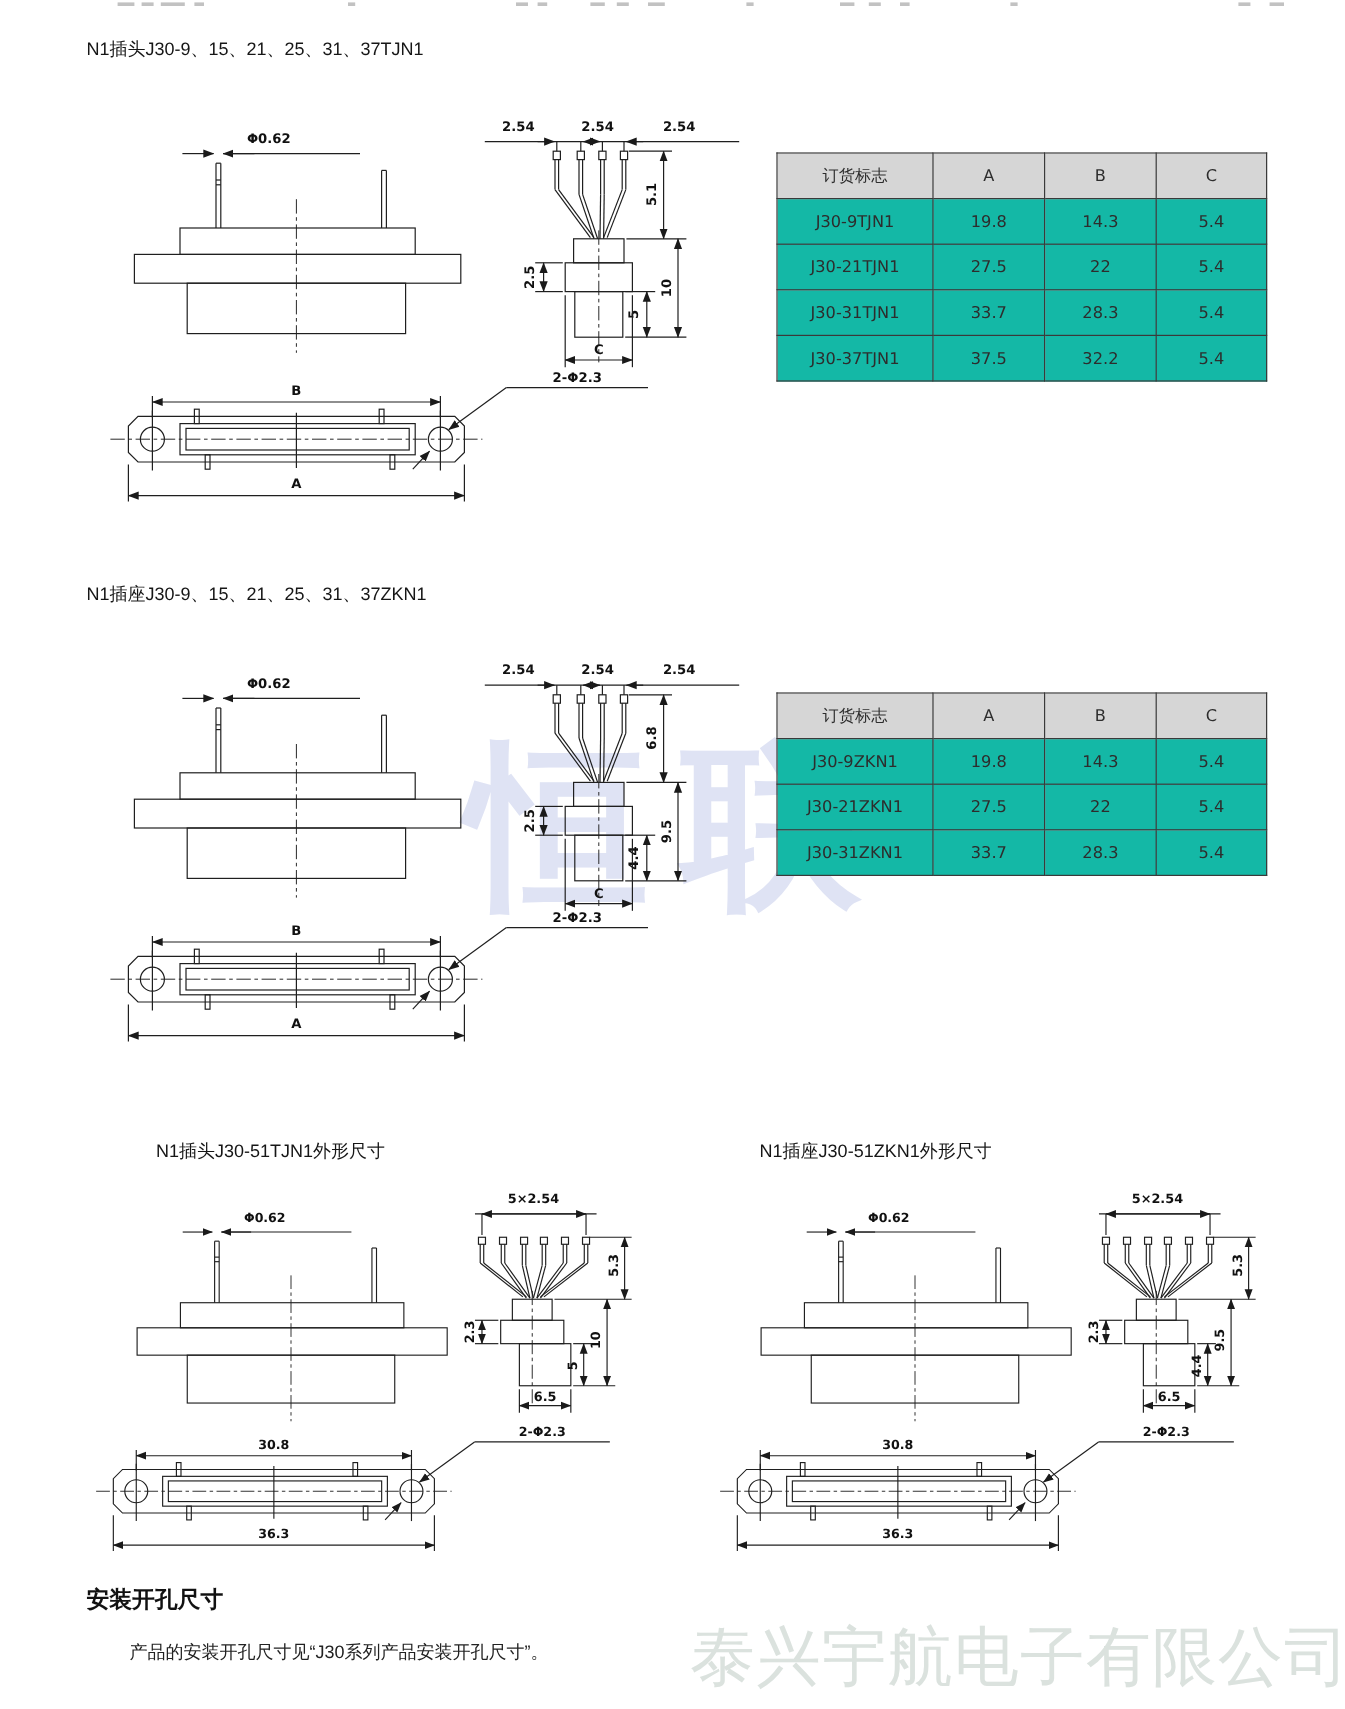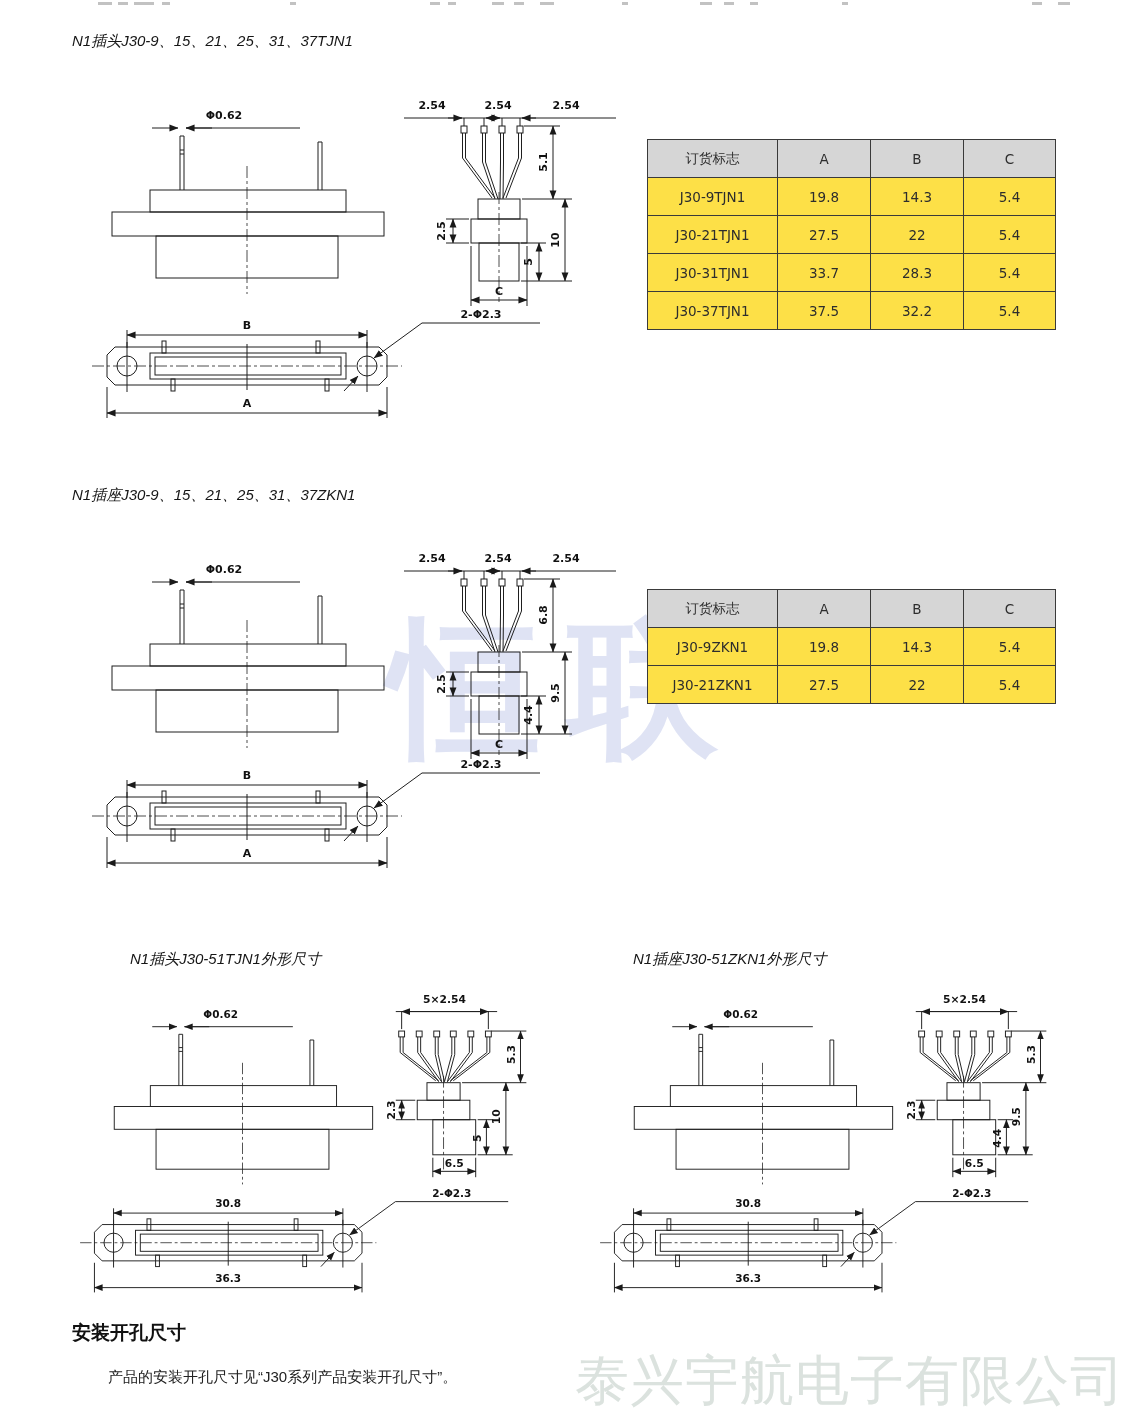--- a/index.html
+++ b/index.html
@@ -2,49 +2,49 @@
 <html><head>
 <meta charset="utf-8">
 <style>
   * { margin:0; padding:0; box-sizing:border-box; }
   html,body { background:#fff; }
   body {
     width:1121px; height:1424px; position:relative; overflow:hidden;
     font-family:"Liberation Sans", sans-serif; color:#1a1a1a;
   }
   .abs { position:absolute; }
-  .title { font-size:15px; color:#161616; z-index:3; white-space:nowrap;font-style:italic; }
+  .title { font-size:15px; color:#161616; z-index:3; white-space:nowrap; }
   .footer-heading { font-size:19px; font-weight:bold; color:#111; z-index:3; }
   .footer-body { font-size:15px; color:#222; z-index:3; }
 
   
   .wm { z-index:0; white-space:nowrap; font-family:"Liberation Serif", serif; pointer-events:none; }
   .wm-center { font-size:150px; font-weight:bold; letter-spacing:28px; color:#dfe3f4; }
   .wm-bottom { font-size:54px; color:#dbe2de; letter-spacing:1px; }
 
   
   svg.draw { z-index:1; overflow:visible; }
   svg.draw line, svg.draw rect, svg.draw path, svg.draw circle {
     stroke:#1f1f1f; stroke-width:1; fill:none;
   }
   svg.draw .cl { stroke-dasharray:12 3 3 3; stroke-width:0.8; }
   svg.draw text {
     font-family:"DejaVu Sans", sans-serif; font-size:11px; font-weight:700;
     fill:#111; stroke:none;
   }
 
   
-  table.spec { position:absolute; border-collapse:collapse; z-index:2; table-layout:fixed;margin-top:12px; }
+  table.spec { position:absolute; border-collapse:collapse; z-index:2; table-layout:fixed; }
   table.spec th, table.spec td {
     border:1px solid #3a3a3a; text-align:center; vertical-align:middle;
     height:38px; font-size:13.5px; font-weight:normal; color:#2d2d2d;
     font-family:"DejaVu Sans", sans-serif;
   }
   table.spec th { background:#d6d6d6; }
-  table.spec td { background:#fde047; }
+  table.spec td { background:#14b8a6; }
 
   
   .remnant { position:absolute; top:2px; height:3px; background:#8f8f8f; opacity:.55; z-index:3; }
 </style>
 </head>
 <body>
 
 <svg width="0" height="0" style="position:absolute" aria-hidden="true">
   <defs>
     <marker id="arr" viewBox="0 0 10 10" refX="9.5" refY="5" markerWidth="9" markerHeight="9" orient="auto-start-reverse">
@@ -412,20 +412,26 @@
     <tr>
         <td>J30-9ZKN1</td>
         <td>19.8</td>
         <td>14.3</td>
         <td>5.4</td>
       </tr>
     <tr>
         <td>J30-21ZKN1</td>
         <td>27.5</td>
         <td>22</td>
+        <td>5.4</td>
+      </tr>
+    <tr>
+        <td>J30-31ZKN1</td>
+        <td>33.7</td>
+        <td>28.3</td>
         <td>5.4</td>
       </tr>
   </tbody>
 </table>
 
 <div class="abs title" style="left:130px;top:950px">N1插头J30-51TJN1外形尺寸</div>
 <div class="abs title" style="left:633px;top:950px">N1插座J30-51ZKN1外形尺寸</div>
 
 <svg class="abs draw" style="left:95px;top:1002px" width="295" height="190" viewBox="0 0 310 200">
   <g>

